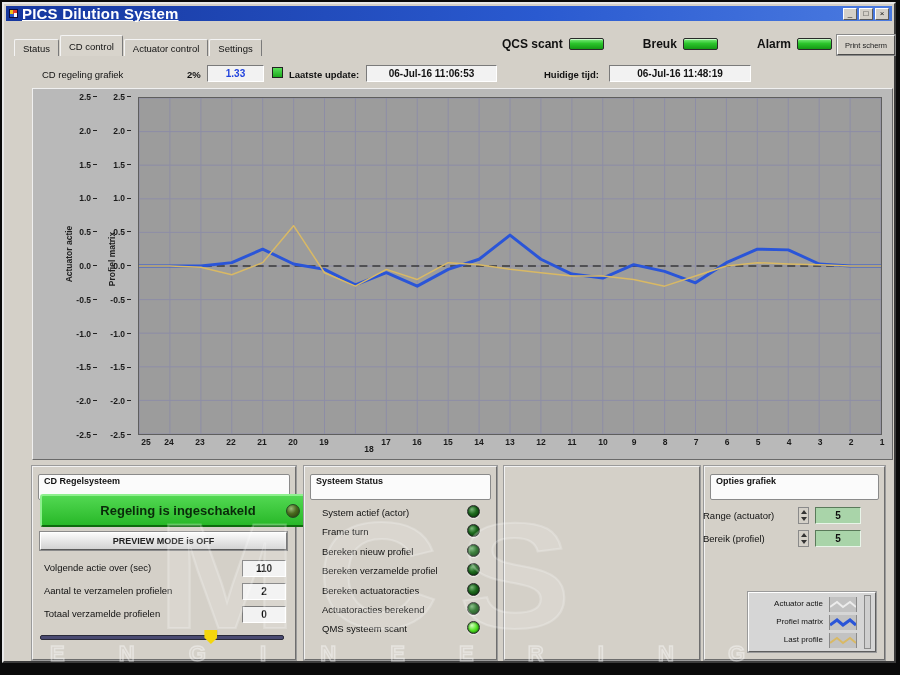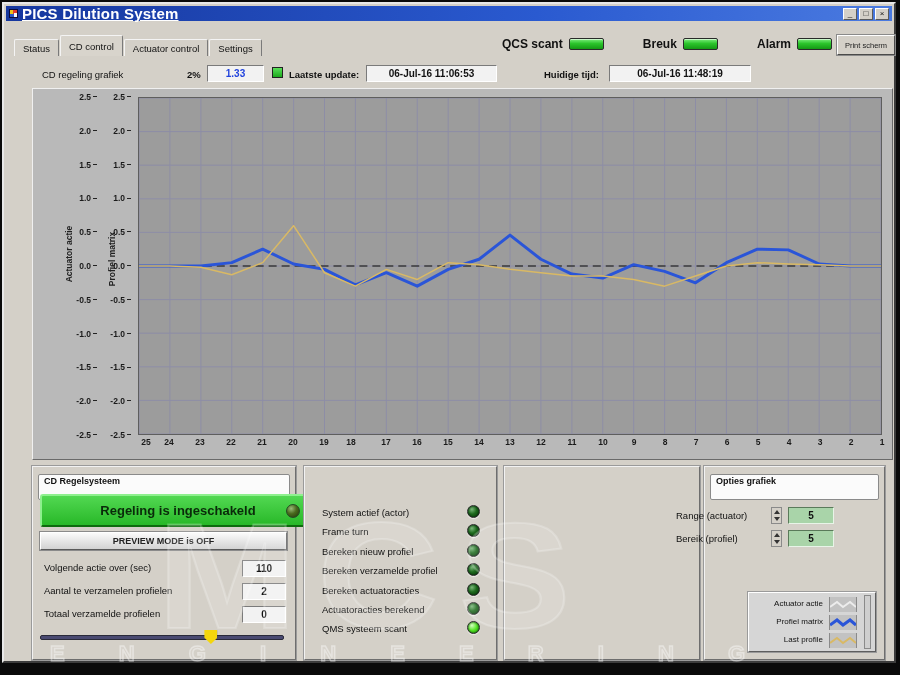--- a/index.html
+++ b/index.html
@@ -92,21 +92,21 @@
     clip-path:polygon(0 0,100% 0,100% 55%,50% 100%,0 55%);
     filter:drop-shadow(0 0 1px #4a4a00); }
 
   .status-row { position:absolute; left:318px; width:158px; height:16px; }
   .status-row .small-label { position:absolute; left:0; top:2px; }
   .led { position:absolute; right:0; top:0; width:13px; height:13px; border-radius:50%;
     border:1px solid #2a2a2a; box-shadow:0 1px 1px rgba(255,255,255,.7), inset 0 0 2px #02200a;
     background:radial-gradient(circle at 35% 30%, #7ab87a 0%, #1e6b1e 45%, #0a3a0a 100%); }
   .led.bright { background:radial-gradient(circle at 35% 30%, #d6ffc2 0%, #55e425 50%, #1d9a08 100%); }
 
-  .opt-row { position:absolute; left:672px; width:158px; height:17px; }
+  .opt-row { position:absolute; left:699px; width:158px; height:17px; }
   .opt-row .small-label { position:absolute; left:0; top:3px; }
   .spinner { position:absolute; right:52px; top:0; width:11px; height:17px;
     background:#d4d0c8; border:1px solid #8a8a8a; display:flex; flex-direction:column;
     align-items:center; justify-content:space-around; }
   .spin-up { width:0; height:0; border-left:3px solid transparent; border-right:3px solid transparent;
     border-bottom:4px solid #333; }
   .spin-down { width:0; height:0; border-left:3px solid transparent; border-right:3px solid transparent;
     border-top:4px solid #333; }
   .green-box { position:absolute; right:0; top:0; width:46px; height:17px; background:#a9d4a9;
     border:1px solid; border-color:#5a7a5a #e8f4e8 #e8f4e8 #5a7a5a; font-size:10px;
@@ -247,21 +247,21 @@
           <polyline points="0,169 31,169 62,170.352 93,177.788 124,165.62 155,128.44 186,175.76000000000002 217,189.27999999999997 248,172.38 279,182.52 310,165.62 341,167.648 372,172.38 403,175.76000000000002 434,179.14000000000001 465,179.14000000000001 496,182.52 527,189.27999999999997 558,179.14000000000001 589,169 620,165.62 651,166.972 682,167.648 713,169 744,169" fill="none" stroke="#d9b964" stroke-width="1.5" stroke-linejoin="round"></polyline>
         </svg>
       <div class="xticks" id="xticks">
           <span class="xtick" style="left: 0px; margin-left: 8px;">25</span>
           <span class="xtick" style="left: 31px;">24</span>
           <span class="xtick" style="left: 62px;">23</span>
           <span class="xtick" style="left: 93px;">22</span>
           <span class="xtick" style="left: 124px;">21</span>
           <span class="xtick" style="left: 155px;">20</span>
           <span class="xtick" style="left: 186px;">19</span>
-          <span class="xtick" style="left: 213px;">18</span>
+          <span class="xtick" style="left: 231px; margin-top: 7px;">18</span>
           <span class="xtick" style="left: 248px;">17</span>
           <span class="xtick" style="left: 279px;">16</span>
           <span class="xtick" style="left: 310px;">15</span>
           <span class="xtick" style="left: 341px;">14</span>
           <span class="xtick" style="left: 372px;">13</span>
           <span class="xtick" style="left: 403px;">12</span>
           <span class="xtick" style="left: 434px;">11</span>
           <span class="xtick" style="left: 465px;">10</span>
           <span class="xtick" style="left: 496px;">9</span>
           <span class="xtick" style="left: 527px;">8</span>
@@ -294,20 +294,21 @@
         <div class="field-row" style="top: 602px;">
           <span class="small-label">Totaal verzamelde profielen</span>
           <div class="inset-box field-box">0</div>
         </div>
       </div>
     <div class="slider-track">
       <div class="slider-thumb" id="slider-thumb" style="left: calc(70% - 6px);"></div>
     </div>
 
     <div class="panel" style="left:300px;top:462px;width:193px;height:194px"></div>
+    <div class="panel-header" style="left:306px;top:470px;width:181px">Systeem Status</div>
     <div id="status-items">
         <div class="status-row" style="top: 501px;">
           <span class="small-label">System actief (actor)</span>
           <span class="led"></span>
         </div>
         <div class="status-row" style="top: 520.4px;">
           <span class="small-label">Frame turn</span>
           <span class="led"></span>
         </div>
         <div class="status-row" style="top: 539.8px;">

